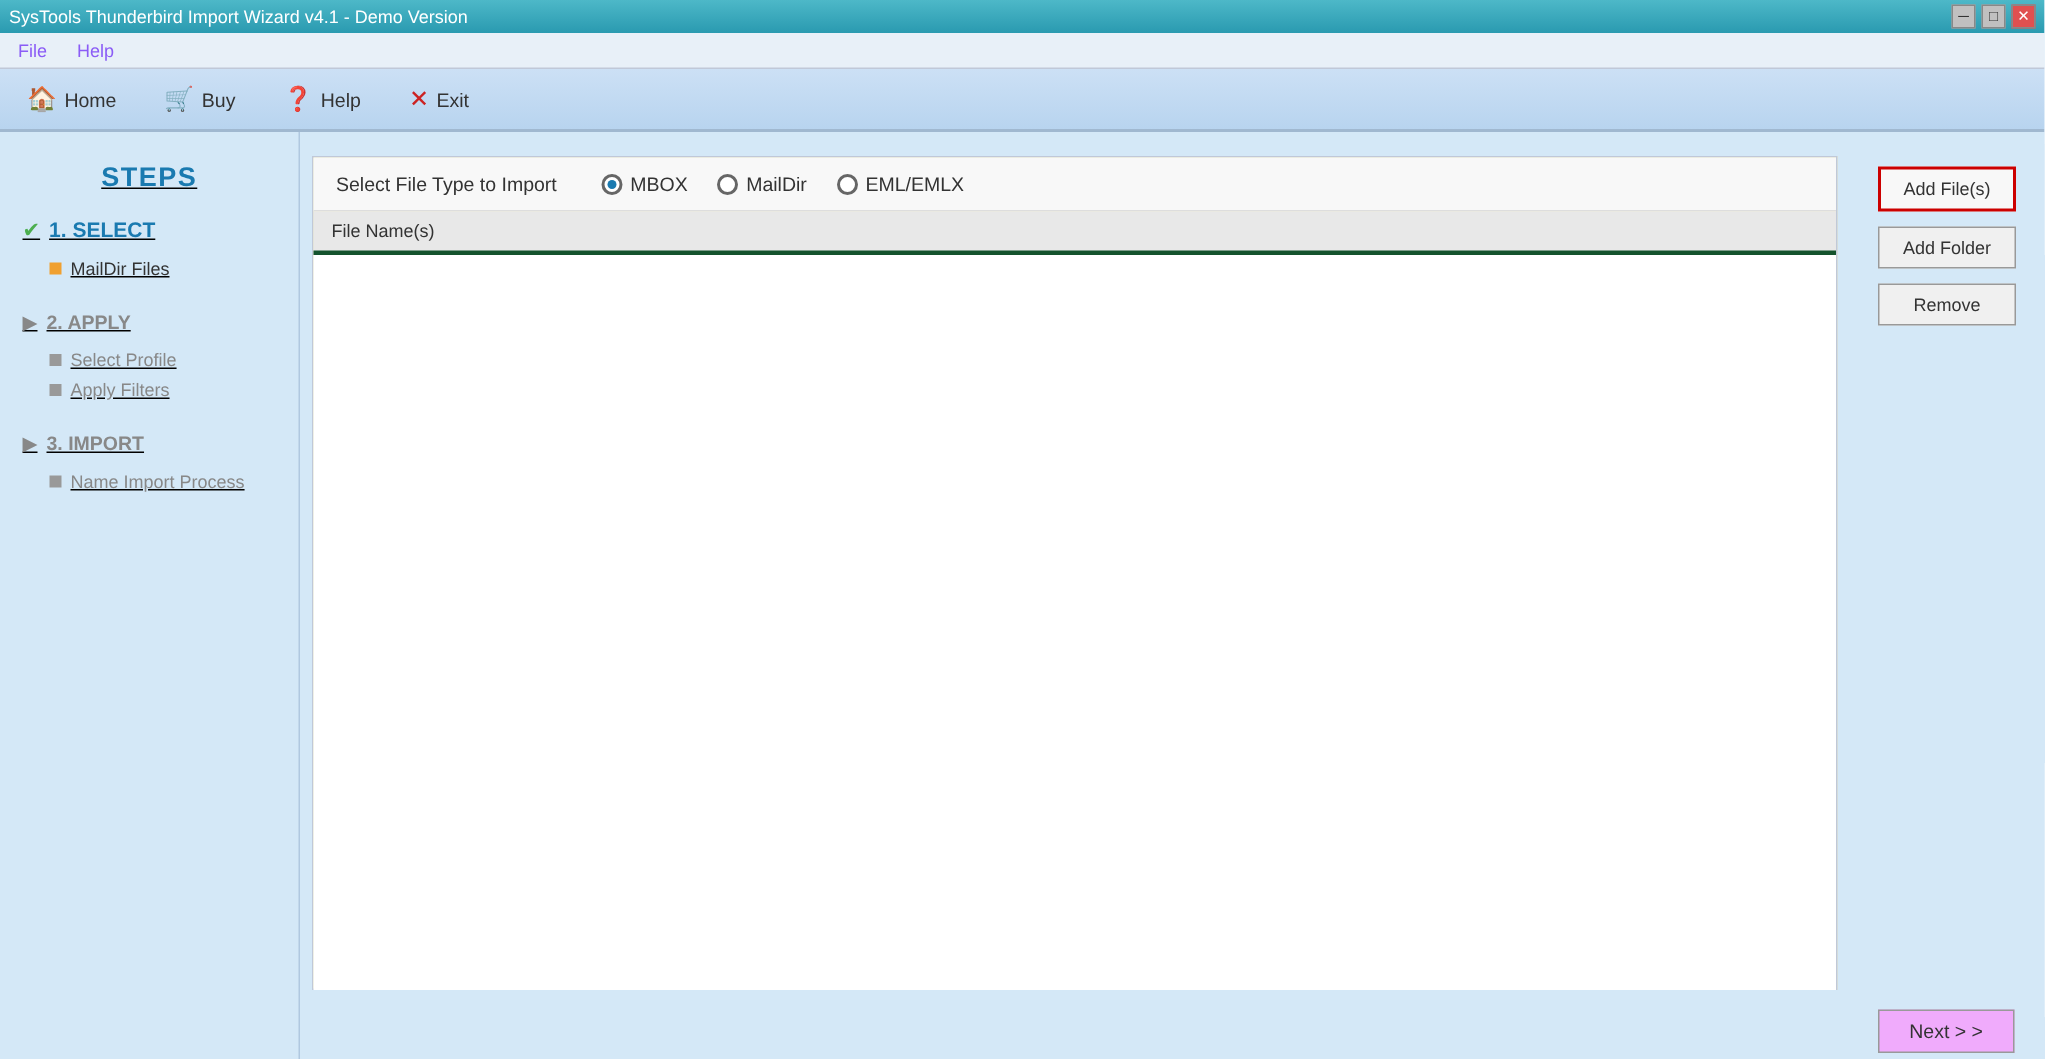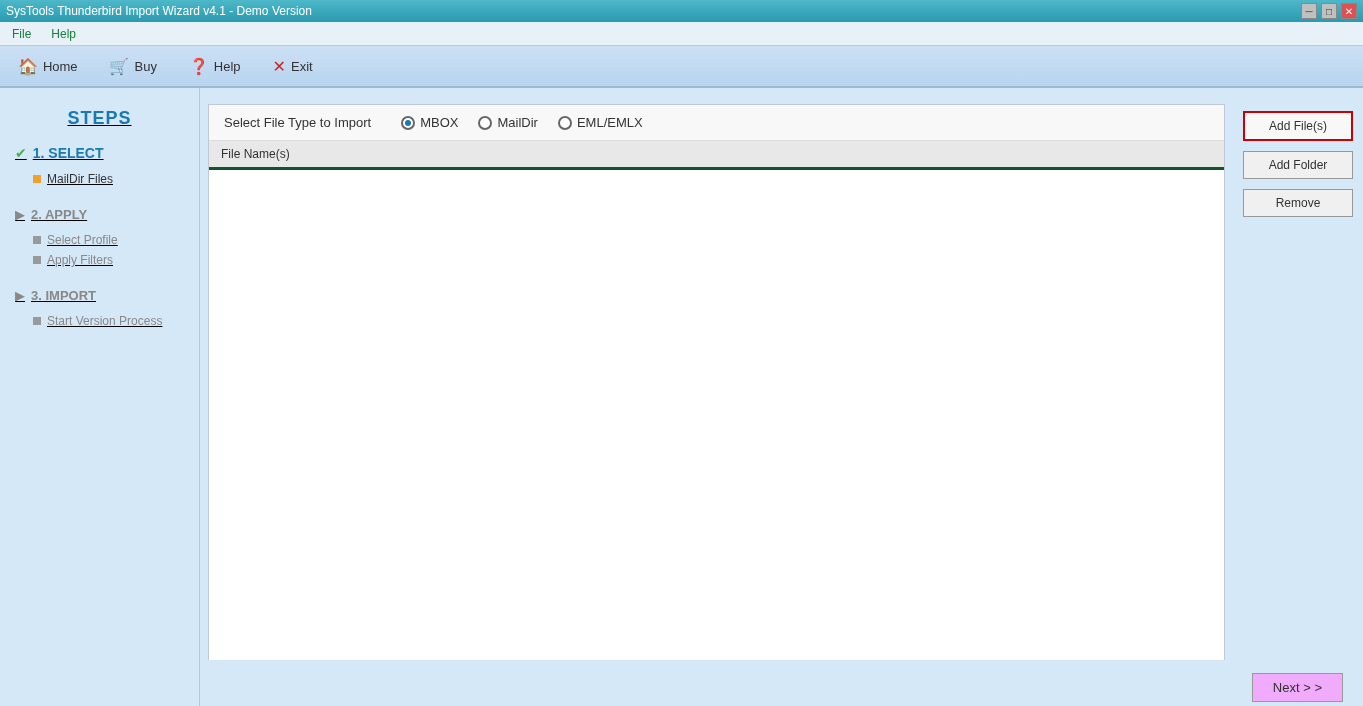--- a/index.html
+++ b/index.html
@@ -31,21 +31,21 @@
       height: 24px;
       display: flex;
       align-items: center;
       padding: 0 8px;
       gap: 12px;
       border-bottom: 1px solid #c0c8d8;
     }
     .menu-item {
       font-size: 12px;
       cursor: pointer;
-      color: #15803d;
+      color: #8b5cf6;
       padding: 2px 4px;
     }
 
     
     #toolbar {
       background: linear-gradient(to bottom, #cce0f5, #b8d4ef);
       height: 42px;
       display: flex;
       align-items: center;
       padding: 0 10px;
@@ -184,21 +184,21 @@
       padding: 10px;
       display: flex;
       flex-direction: column;
       gap: 10px;
       align-items: center;
       justify-content: flex-start;
       padding-top: 15px;
     }
 
     .action-btn {
-      width: 110px;
+      width: 92px;
       padding: 6px 10px;
       background: #f0f0f0;
       border: 1px solid #999;
       font-size: 12px;
       cursor: pointer;
       text-align: center;
       color: #333;
     }
     .action-btn.highlighted {
       border: 2px solid #cc0000;
@@ -284,21 +284,21 @@
       <span class="step-item-dot gray"></span>
       <span>Apply Filters</span>
     </div>
 
     <div class="step-header" style="margin-top:18px;">
       <span class="step-icon" style="color:#888; font-size:13px;">▶</span>
       <span class="step-header-text">3. IMPORT</span>
     </div>
     <div class="step-item">
       <span class="step-item-dot gray"></span>
-      <span>Start Version Process</span>
+      <span>Name Import Process</span>
     </div>
   </div>
 
   <div style="flex:1; display:flex; flex-direction:column; padding:8px 0 0 0;">
 
     <div style="flex:1; display:flex; gap:0;">
 
       <div id="content-area">
 
         <div id="file-type-row">

